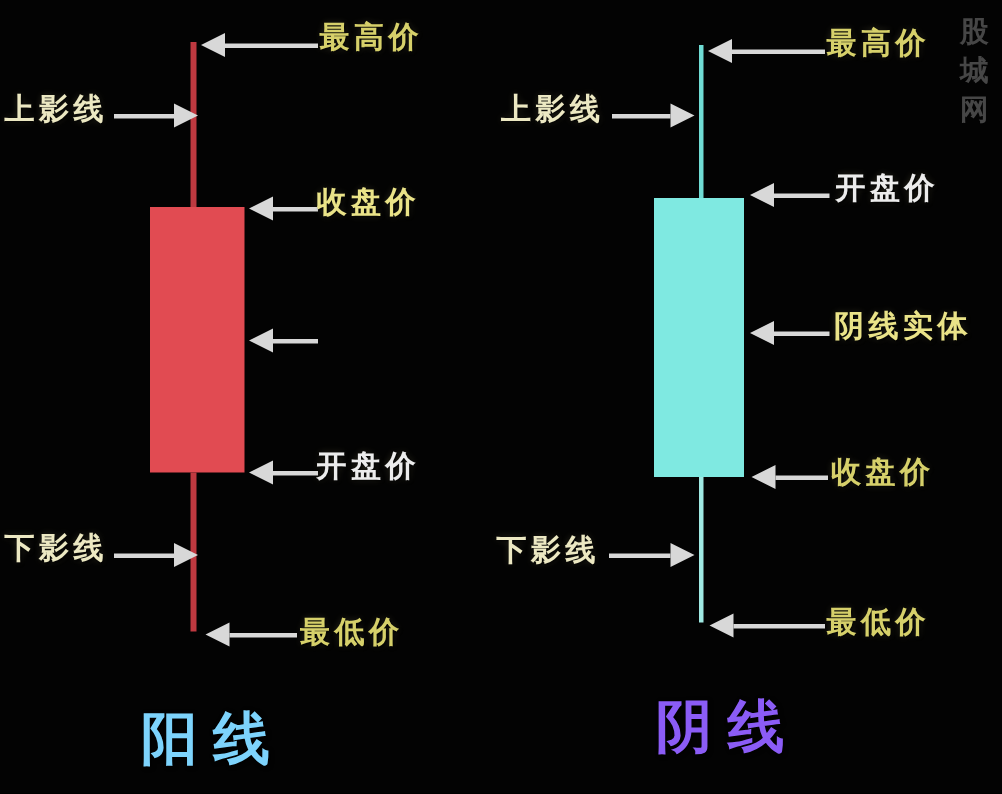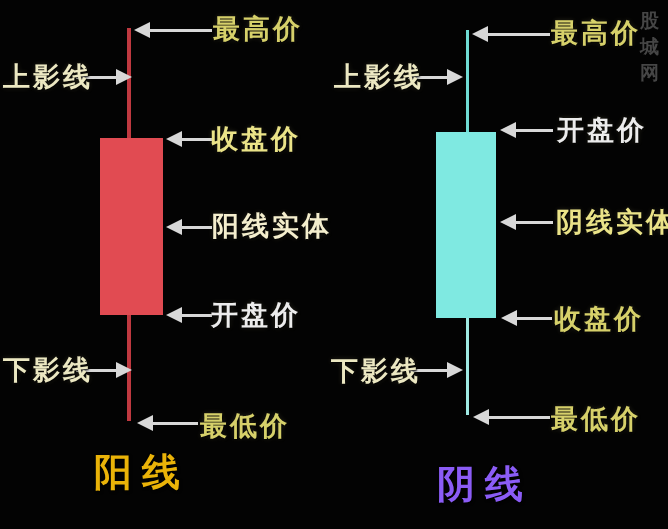--- a/index.html
+++ b/index.html
@@ -3,21 +3,21 @@
 <meta charset="utf-8">
 <style>
   html,body { margin:0; padding:0; background:#000; }
   .stage {
     position:relative; width:668px; height:529px;
     background:#030303; overflow:hidden;
     font-family:"Liberation Sans","DejaVu Sans",sans-serif;
     font-weight:bold;
   }
   .lbl {
-    position:absolute; font-size:27px; letter-spacing:3px; white-space:nowrap;
+    position:absolute; font-size:20px; letter-spacing:3px; white-space:nowrap;
     text-shadow:1px 1px 2px #000, 0 0 5px rgba(255,244,170,.18);
   }
   .khaki  { color:#d6d06a; }
   .cream  { color:#ece8c2; }
   .paleyl { color:#eae388; }
   .crwhite{ color:#f4eecd; }
   .white  { color:#ececec;font-family:Liberation Serif, serif; }
   .title {
     position:absolute; font-size:38px; letter-spacing:10px; white-space:nowrap;
     text-shadow:1px 1px 3px #000;
@@ -54,41 +54,40 @@
   <div class="arrow pl" style="left:166px; top:131px; width:46px;">
     <div class="head"></div>
     <div class="shaft"></div>
   </div>
   <span class="lbl paleyl" style="left:211px; top:121px;">收盘价</span>
 
   <div class="arrow pl" style="left:166px; top:219px; width:46px;">
     <div class="head"></div>
     <div class="shaft"></div>
   </div>
-  <span class="lbl crwhite" style="left:212px; top:208px;">阳线实体</span>
 
   <div class="arrow pl" style="left:166px; top:307px; width:46px;">
     <div class="head"></div>
     <div class="shaft"></div>
   </div>
   <span class="lbl white" style="left:211px; top:297px;">开盘价</span>
 
   <div class="arrow pr" style="left:76px; top:362px; width:56px;">
     <div class="shaft"></div>
     <div class="head"></div>
   </div>
   <span class="lbl cream" style="left:3px; top:352px;">下影线</span>
 
   <div class="arrow pl" style="left:137px; top:415px; width:61px;">
     <div class="head"></div>
     <div class="shaft"></div>
   </div>
   <span class="lbl khaki" style="left:200px; top:408px;">最低价</span>
 
-  <span class="title" style="left:94px; top:447px; color:#eab308;">阳线</span>
+  <span class="title" style="left:94px; top:467px; color:#7dd3fc;">阳线</span>
 
   <div class="wick" style="left:466px; top:30px; width:3px; height:102px; background:#6fdcd4;"></div>
   <div class="body" style="left:436px; top:132px; width:60px; height:186px; background:#7fe9e1;"></div>
   <div class="wick" style="left:466px; top:318px; width:3px; height:97px; background:#9fe9e3;"></div>
 
   <div class="arrow pl" style="left:472px; top:26px; width:78px;">
     <div class="head"></div>
     <div class="shaft"></div>
   </div>
   <span class="lbl khaki" style="left:551px; top:15px;">最高价</span>

